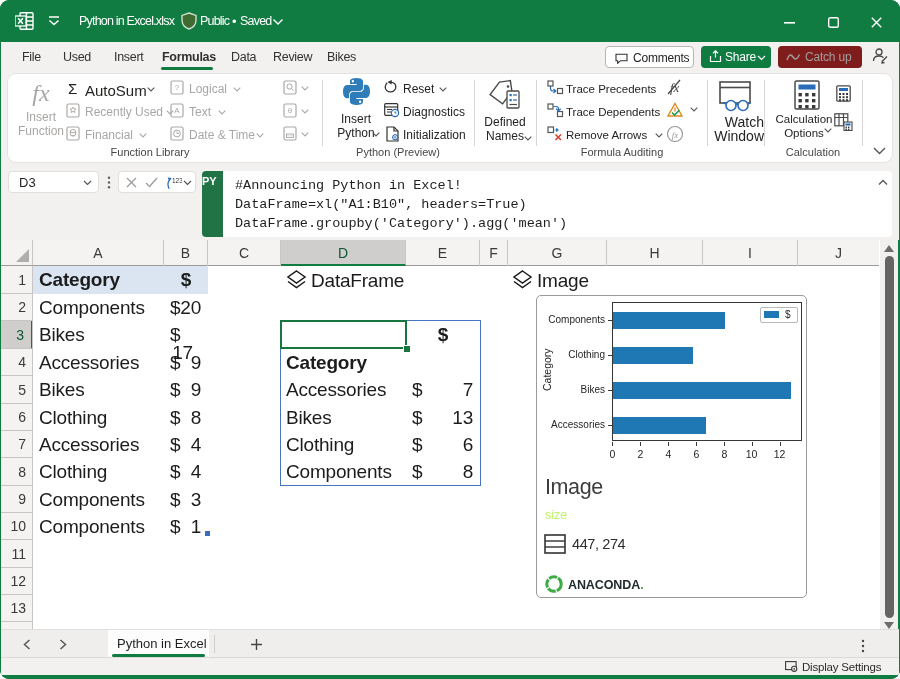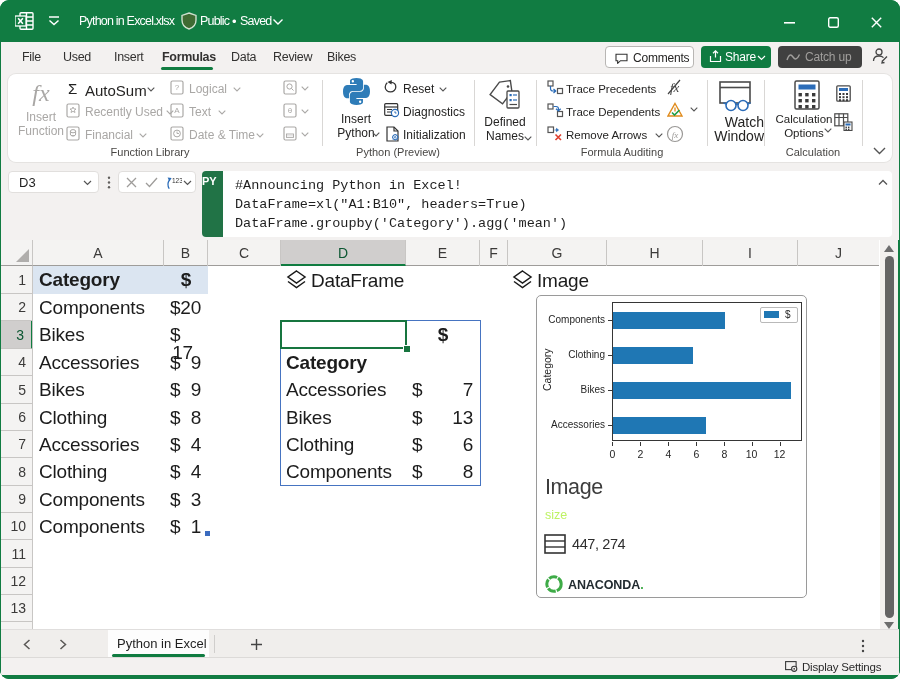--- a/index.html
+++ b/index.html
@@ -74,21 +74,21 @@
     <svg class="a" style="left:8px;top:4px" width="13" height="13" viewBox="0 0 13 13">
           <path d="M1.5 6 v5.5 h10 V6" fill="none" stroke="#fff" stroke-width="1.2"></path>
           <path d="M4 3.2 L6.5 0.8 L9 3.2 M6.5 1 V7.5" fill="none" stroke="#fff" stroke-width="1.2"></path>
         </svg>
     <div class="a tx" style="left:24px;top:4px;font-size:12px;letter-spacing:-0.2px;color:#fff">Share</div>
     <svg class="a" style="left:56px;top:9px" width="9" height="6" viewBox="0 0 9 6">
           <path d="M1 1 L4.5 4.5 L8 1" fill="none" stroke="#fff" stroke-width="1.2"></path>
         </svg>
   </div>
 
-  <div class="a" style="left:777px;top:4px;width:84px;height:22px;background:#404040;border-radius:4px">
+  <div class="a" style="left:777px;top:4px;width:84px;height:22px;background:#7f1d1d;border-radius:4px">
     <svg class="a" style="left:8px;top:7px" width="15" height="9" viewBox="0 0 15 9">
           <path d="M1 7 C3 1 5 1 7 4 C9 7 11 7 13.5 1.5" fill="none" stroke="#a19f9d" stroke-width="1.4"></path>
         </svg>
     <div class="a tx" style="left:27px;top:4px;font-size:12px;letter-spacing:-0.2px;color:#a19f9d">Catch up</div>
   </div>
   <svg class="a" style="left:871px;top:5px" width="17" height="17" viewBox="0 0 17 17">
         <circle cx="7" cy="5" r="3" fill="none" stroke="#444" stroke-width="1.3"></circle>
         <path d="M1.5 14 C1.5 10.5 4 9 7 9 C9 9 10.5 9.6 11.5 10.6 M10 14.5 L15 9.5 M12.5 15.5 L10 16 L10.5 13.5" fill="none" stroke="#444" stroke-width="1.3"></path>
       </svg>
 </div>

